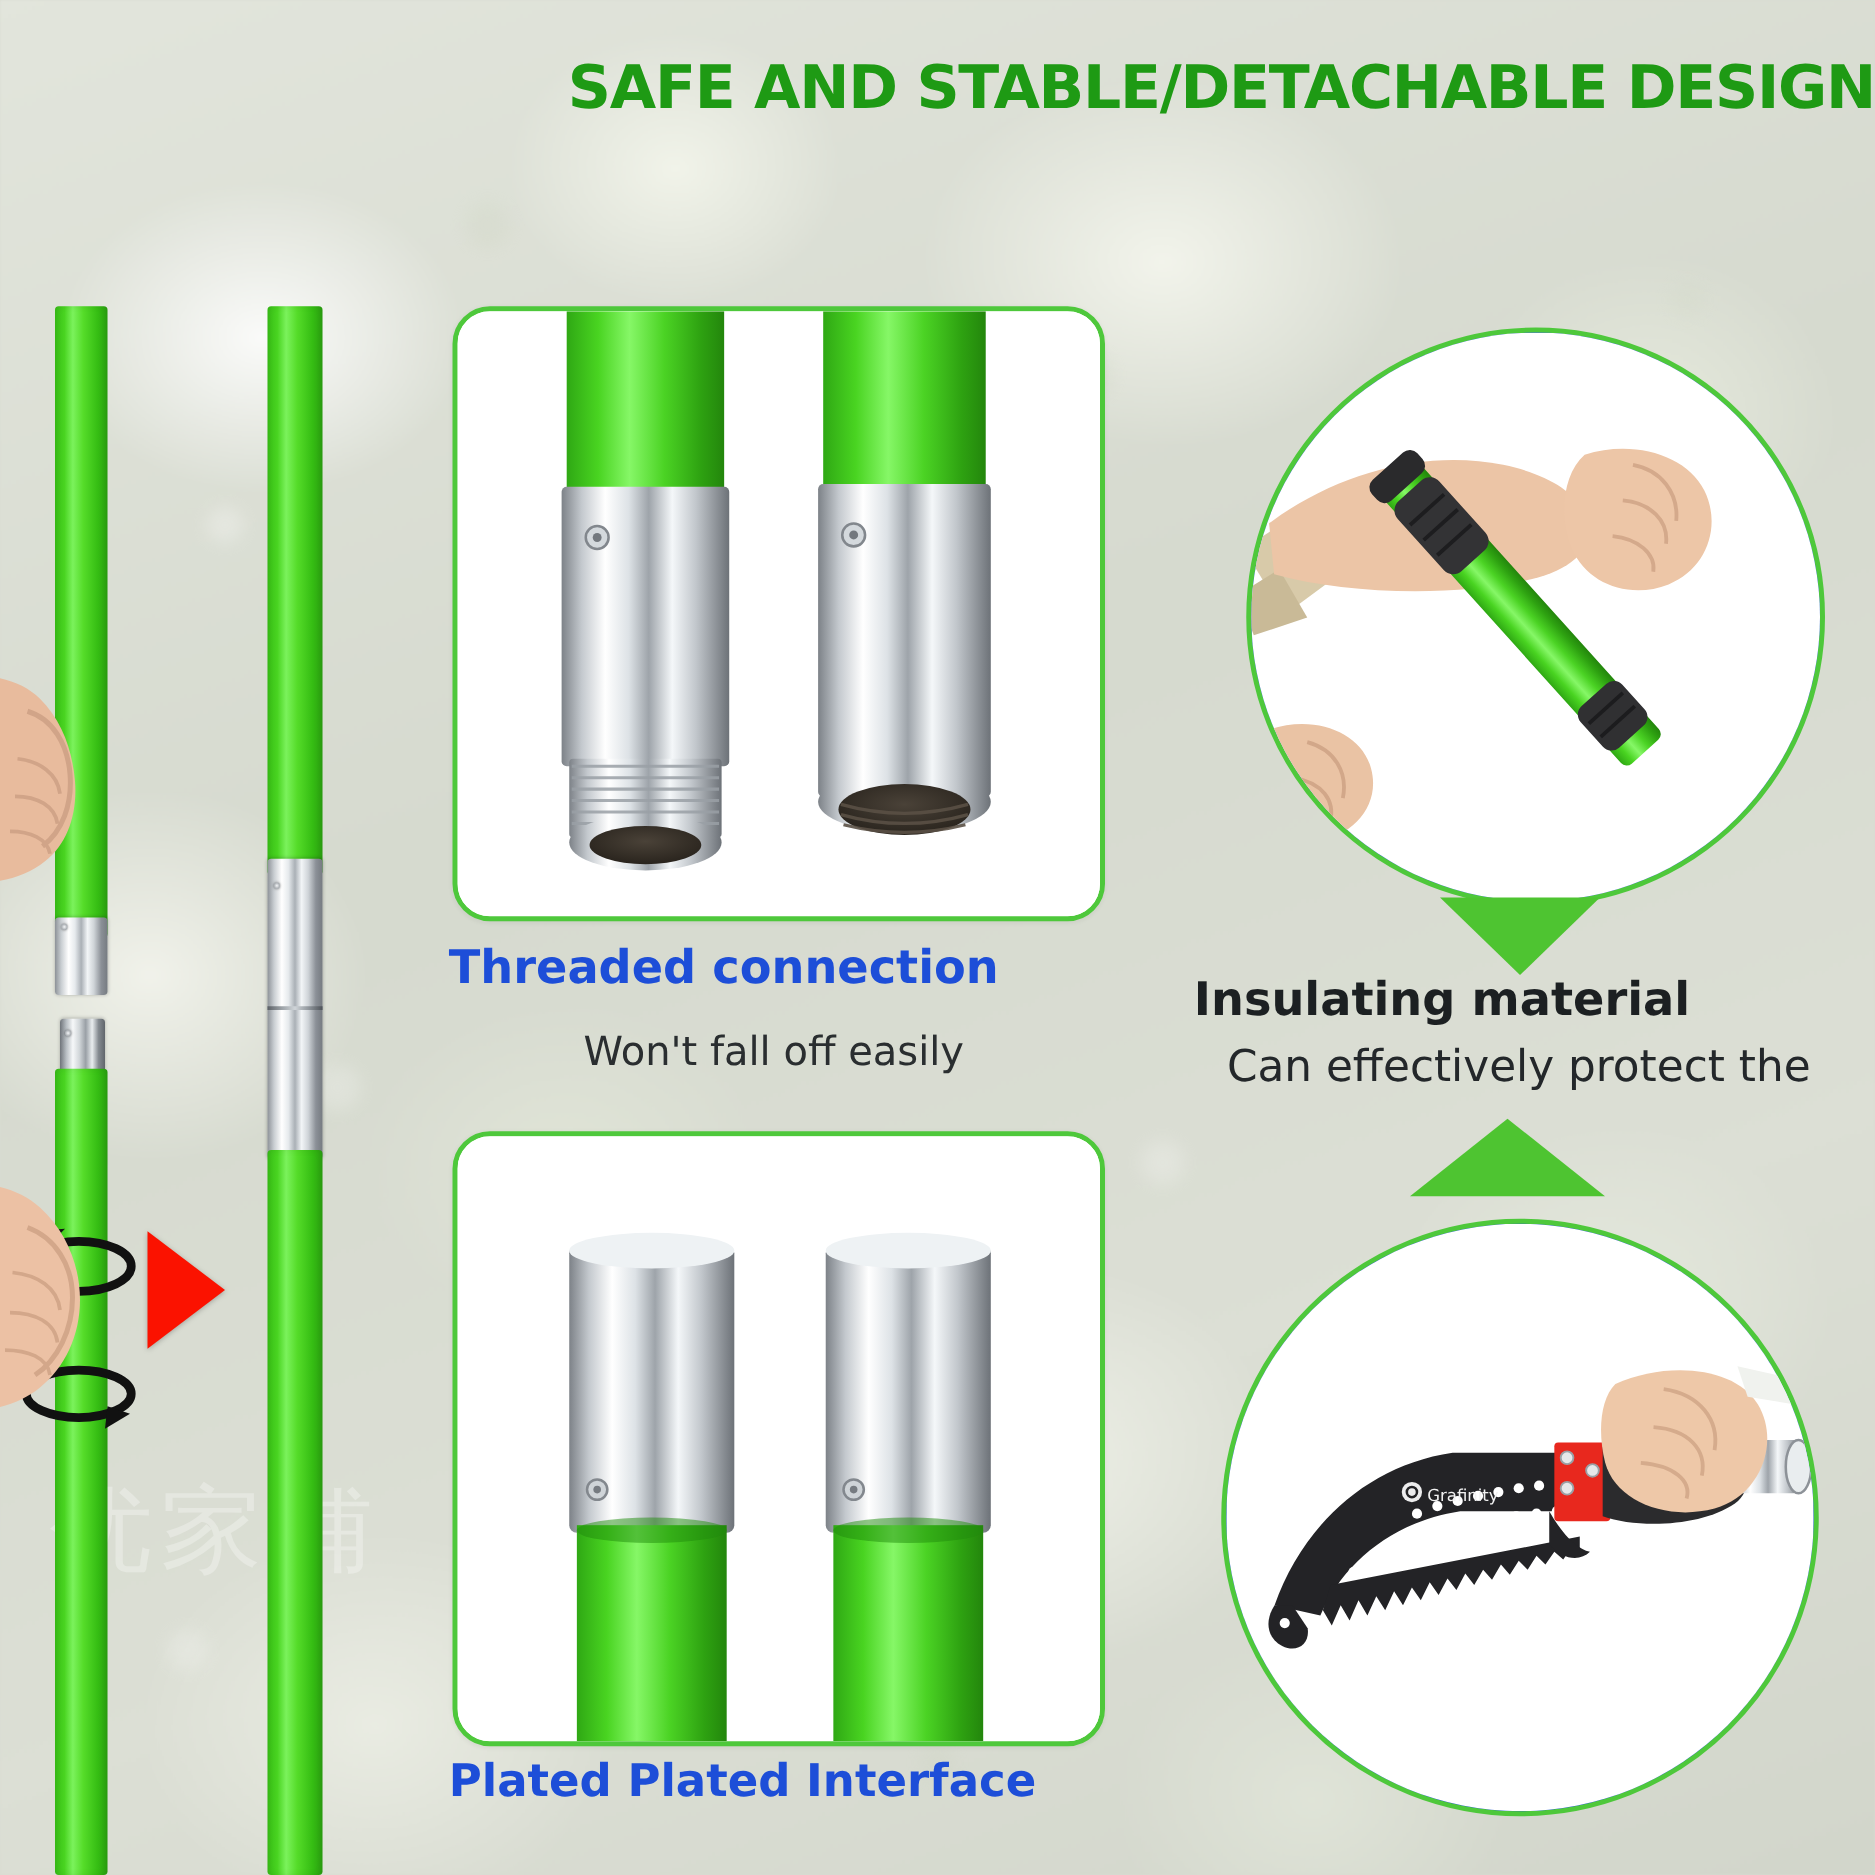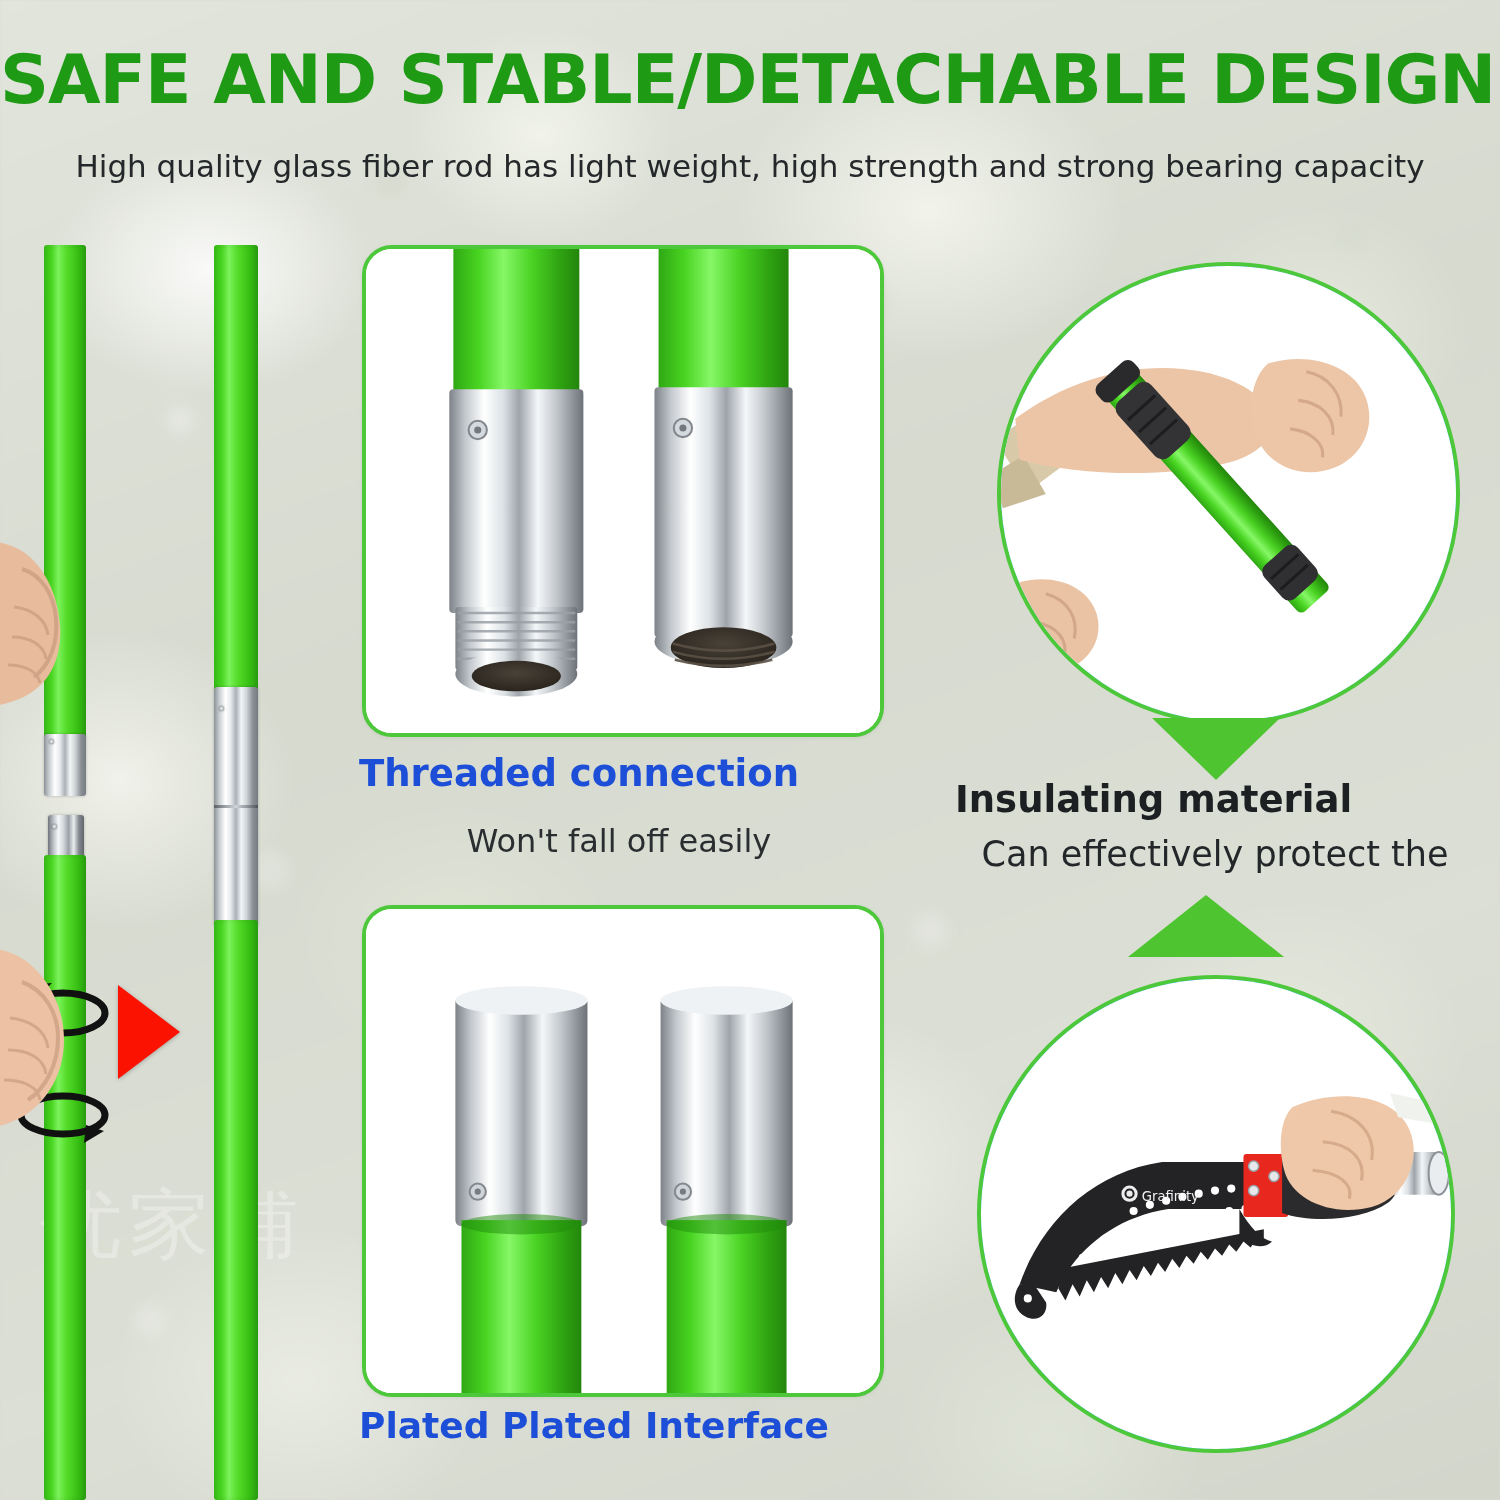--- a/index.html
+++ b/index.html
@@ -37,22 +37,22 @@
        radial-gradient(circle at 38% 72%, rgba(201,210,190,.7) 0 15px, transparent 16px),
        radial-gradient(circle at 62% 62%, rgba(255,255,255,.75) 0 17px, transparent 18px),
        radial-gradient(circle at 84% 84%, rgba(205,213,195,.7) 0 19px, transparent 20px),
        radial-gradient(circle at 10% 88%, rgba(255,255,255,.7) 0 16px, transparent 17px),
        radial-gradient(circle at 50% 94%, rgba(200,209,188,.7) 0 14px, transparent 15px);
      filter:blur(7px);}
   .watermark{position:absolute;left:40px;top:1170px;font-size:82px;color:rgba(255,255,255,.30);
      letter-spacing:6px;font-family:"DejaVu Sans",sans-serif;transform:scaleY(.92);}
 
   
-  .title{position:absolute;left:0;right:0;top:46px;text-align:left;
-     font-family:"DejaVu Sans",sans-serif;font-weight:bold;font-size:68px;line-height:1;
+  .title{position:absolute;left:0;right:0;top:46px;text-align:right;
+     font-family:"DejaVu Sans",sans-serif;font-weight:bold;font-size:48px;line-height:1;
      color:#1e9a14;letter-spacing:-1px;white-space:nowrap;}
   .subtitle{position:absolute;left:0;right:0;top:148px;text-align:center;
      font-family:"DejaVu Sans",sans-serif;font-size:31px;color:#25282a;white-space:nowrap;}
 
   
   .left-stage{position:absolute;left:0;top:215px;width:350px;height:1285px;}
 
   .pole{position:absolute;border-radius:3px;
      background:linear-gradient(90deg,#37bd16 0%,#49d421 18%,#7bf25c 34%,#55dc29 54%,#35bd13 82%,#2a9f10 100%);
      box-shadow:inset 0 0 6px rgba(0,0,0,.08);}
@@ -98,21 +98,21 @@
   .cap-title{position:absolute;text-align:left;width:520px;
      font-family:"DejaVu Sans",sans-serif;font-weight:bold;font-size:37px;color:#1d4ed8;white-space:nowrap;}
   .cap-sub{position:absolute;text-align:center;width:520px;
      font-family:"DejaVu Sans",sans-serif;font-size:32px;color:#2a2e30;white-space:nowrap;margin-top:22px;}
   .t1{left:359px;top:752px;}
   .s1{left:359px;top:800px;}
   .t2{left:359px;top:1405px;font-size:36px;}
   .s2{left:359px;top:1452px;font-size:25px;}
 
   
-  .circ{position:absolute;border-radius:50%;background:#0ea5e9;border:4px solid #4ec83b;overflow:hidden;}
+  .circ{position:absolute;border-radius:50%;background:#1d4ed8;border:4px solid #4ec83b;overflow:hidden;}
   .circ-top{left:997px;top:262px;width:455px;height:455px;}
   .circ-bot{left:977px;top:975px;width:470px;height:470px;}
 
   .tri-down{position:absolute;left:1152px;top:718px;width:0;height:0;
      border-left:64px solid transparent;border-right:64px solid transparent;border-top:62px solid #4ec431;}
   .tri-up{position:absolute;left:1128px;top:895px;width:0;height:0;
      border-left:78px solid transparent;border-right:78px solid transparent;border-bottom:62px solid #4ec431;}
 
   .rcap-title{position:absolute;width:520px;
      font-family:"DejaVu Sans",sans-serif;font-weight:bold;font-size:37px;color:#1c2022;white-space:nowrap;}
@@ -125,21 +125,20 @@
 </head>
 <body>
 
 <div id="root">
 
   <div class="bg"></div>
   <div class="bg-noise"></div>
   <div class="watermark">优家铺</div>
 
   <div class="title">SAFE AND STABLE/DETACHABLE DESIGN</div>
-  <div class="subtitle">High quality glass fiber rod has light weight, high strength and strong bearing capacity</div>
 
   <div class="left-stage">
 
     <div class="pole poleA-top"></div>
     <div class="ferrule fA1"></div>
     <div class="ferrule fA2"></div>
     <div class="pole poleA-bot"></div>
 
     <div class="pole poleB-top"></div>
     <div class="ferrule fB"></div>

